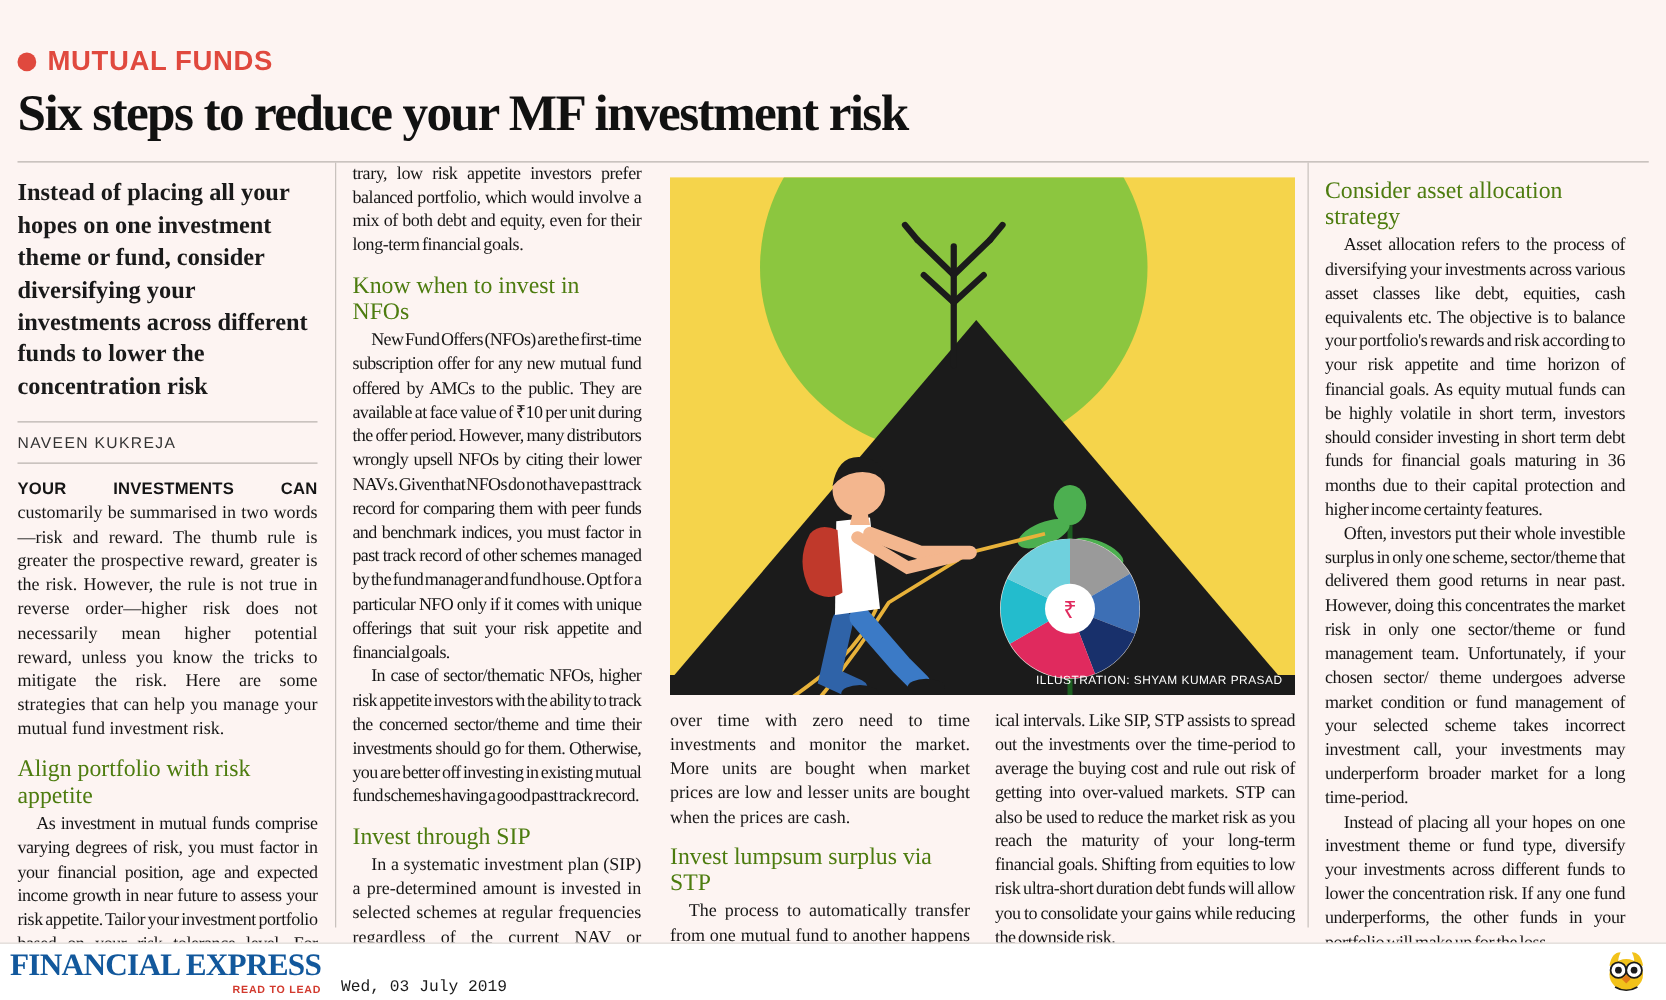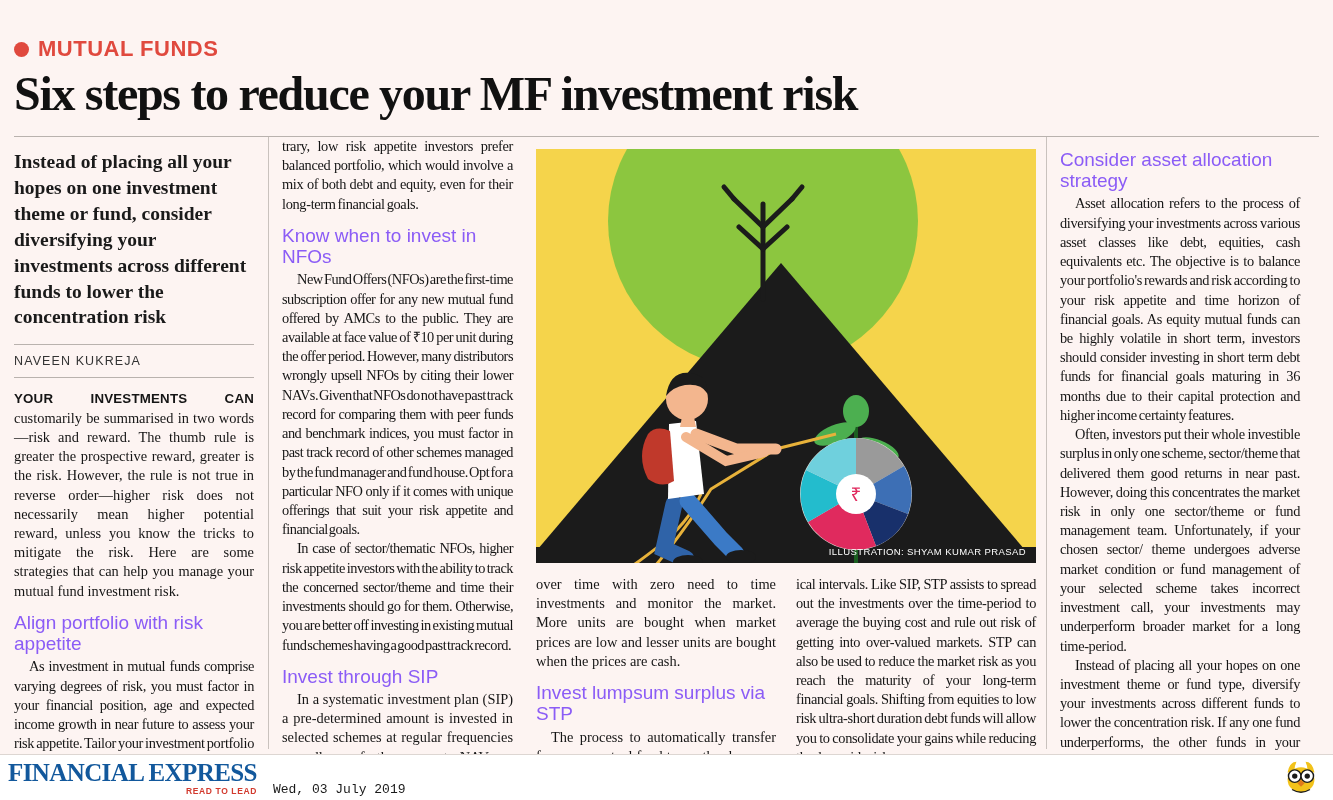--- a/index.html
+++ b/index.html
@@ -32,21 +32,21 @@
     font-weight: bold;
     font-size: 22px;
     letter-spacing: 0.5px;
     color: #e0493e;
   }
 
   
   .headline {
     font-family: "Liberation Serif", serif;
     font-weight: bold;
-    font-size: 48px;
+    font-size: 41px;
     line-height: 1.02;
     letter-spacing: -1.3px;
     color: #111;
     margin-top: 8px;
   }
 
   .rule-main {
     border: 0; border-top: 1px solid #b9b2ae;
     margin: 17px 0 0 0;
   }
@@ -101,24 +101,24 @@
   }
   p.body.noindent { text-indent: 0; }
   p.lead { text-indent: 0; }
   p.lead .dropcaps {
     font-family: "Liberation Sans", sans-serif;
     font-weight: bold;
     font-size: 13.3px;
     letter-spacing: 0.2px;
   }
   h2.subhead {
-    font-family: Liberation Sans, sans-serif;
+    font-family: Liberation Serif, serif;
     font-size: 19px;
     font-weight: normal;
-    color: #8b5cf6;
+    color: #4d7c0f;
     margin: 11px 0 3px 0;
     line-height: 1.12;
   }
   .tight { letter-spacing: -0.35px; word-spacing: -1.3px; }
   .vtight { letter-spacing: -0.5px; word-spacing: -2.2px; }
 
   
   .illo-wrap { position: relative; }
   .illo {
     width: 500px; height: 414px;

